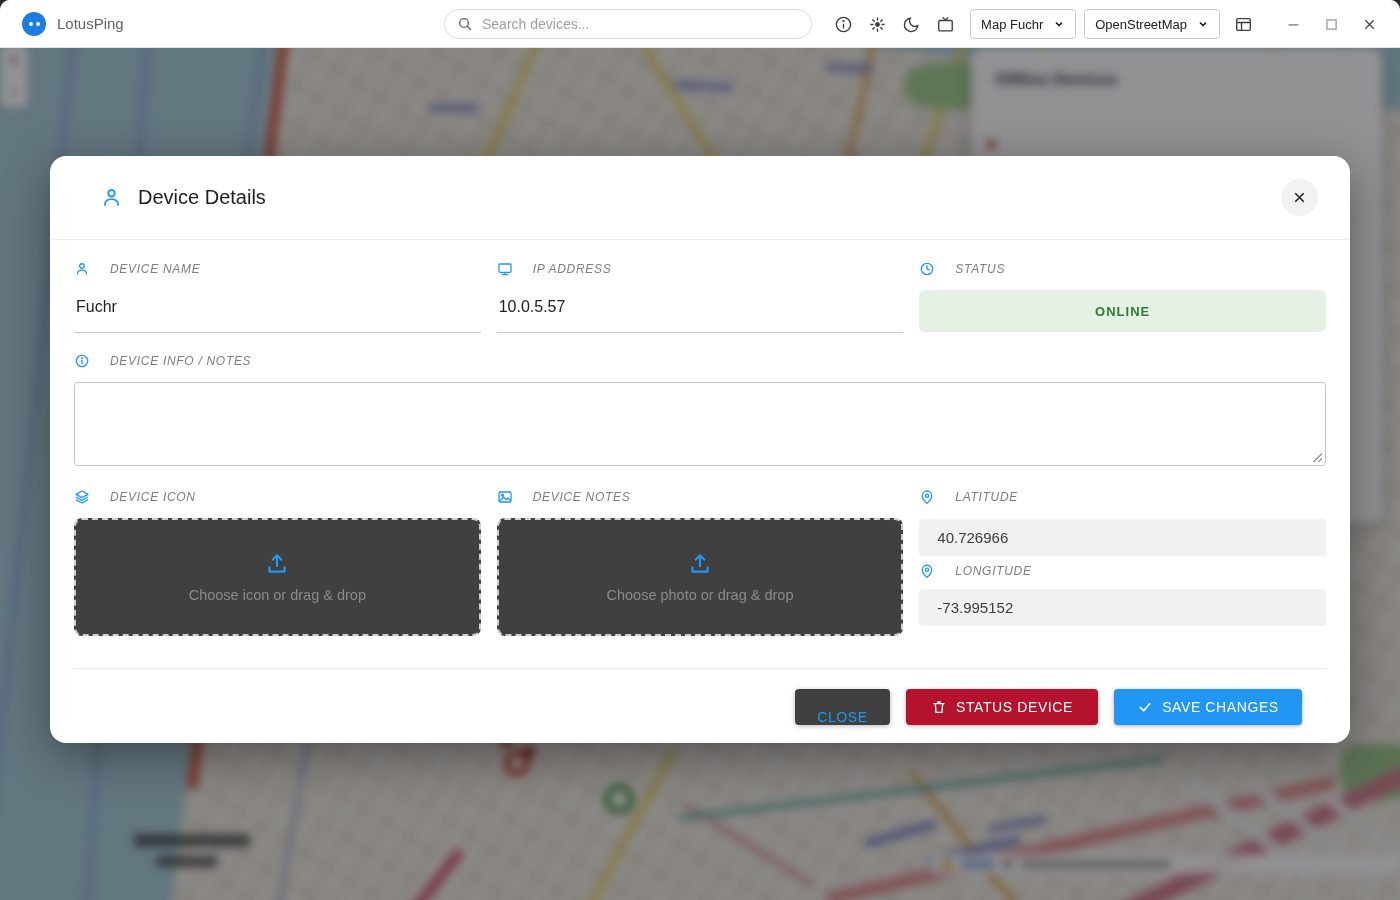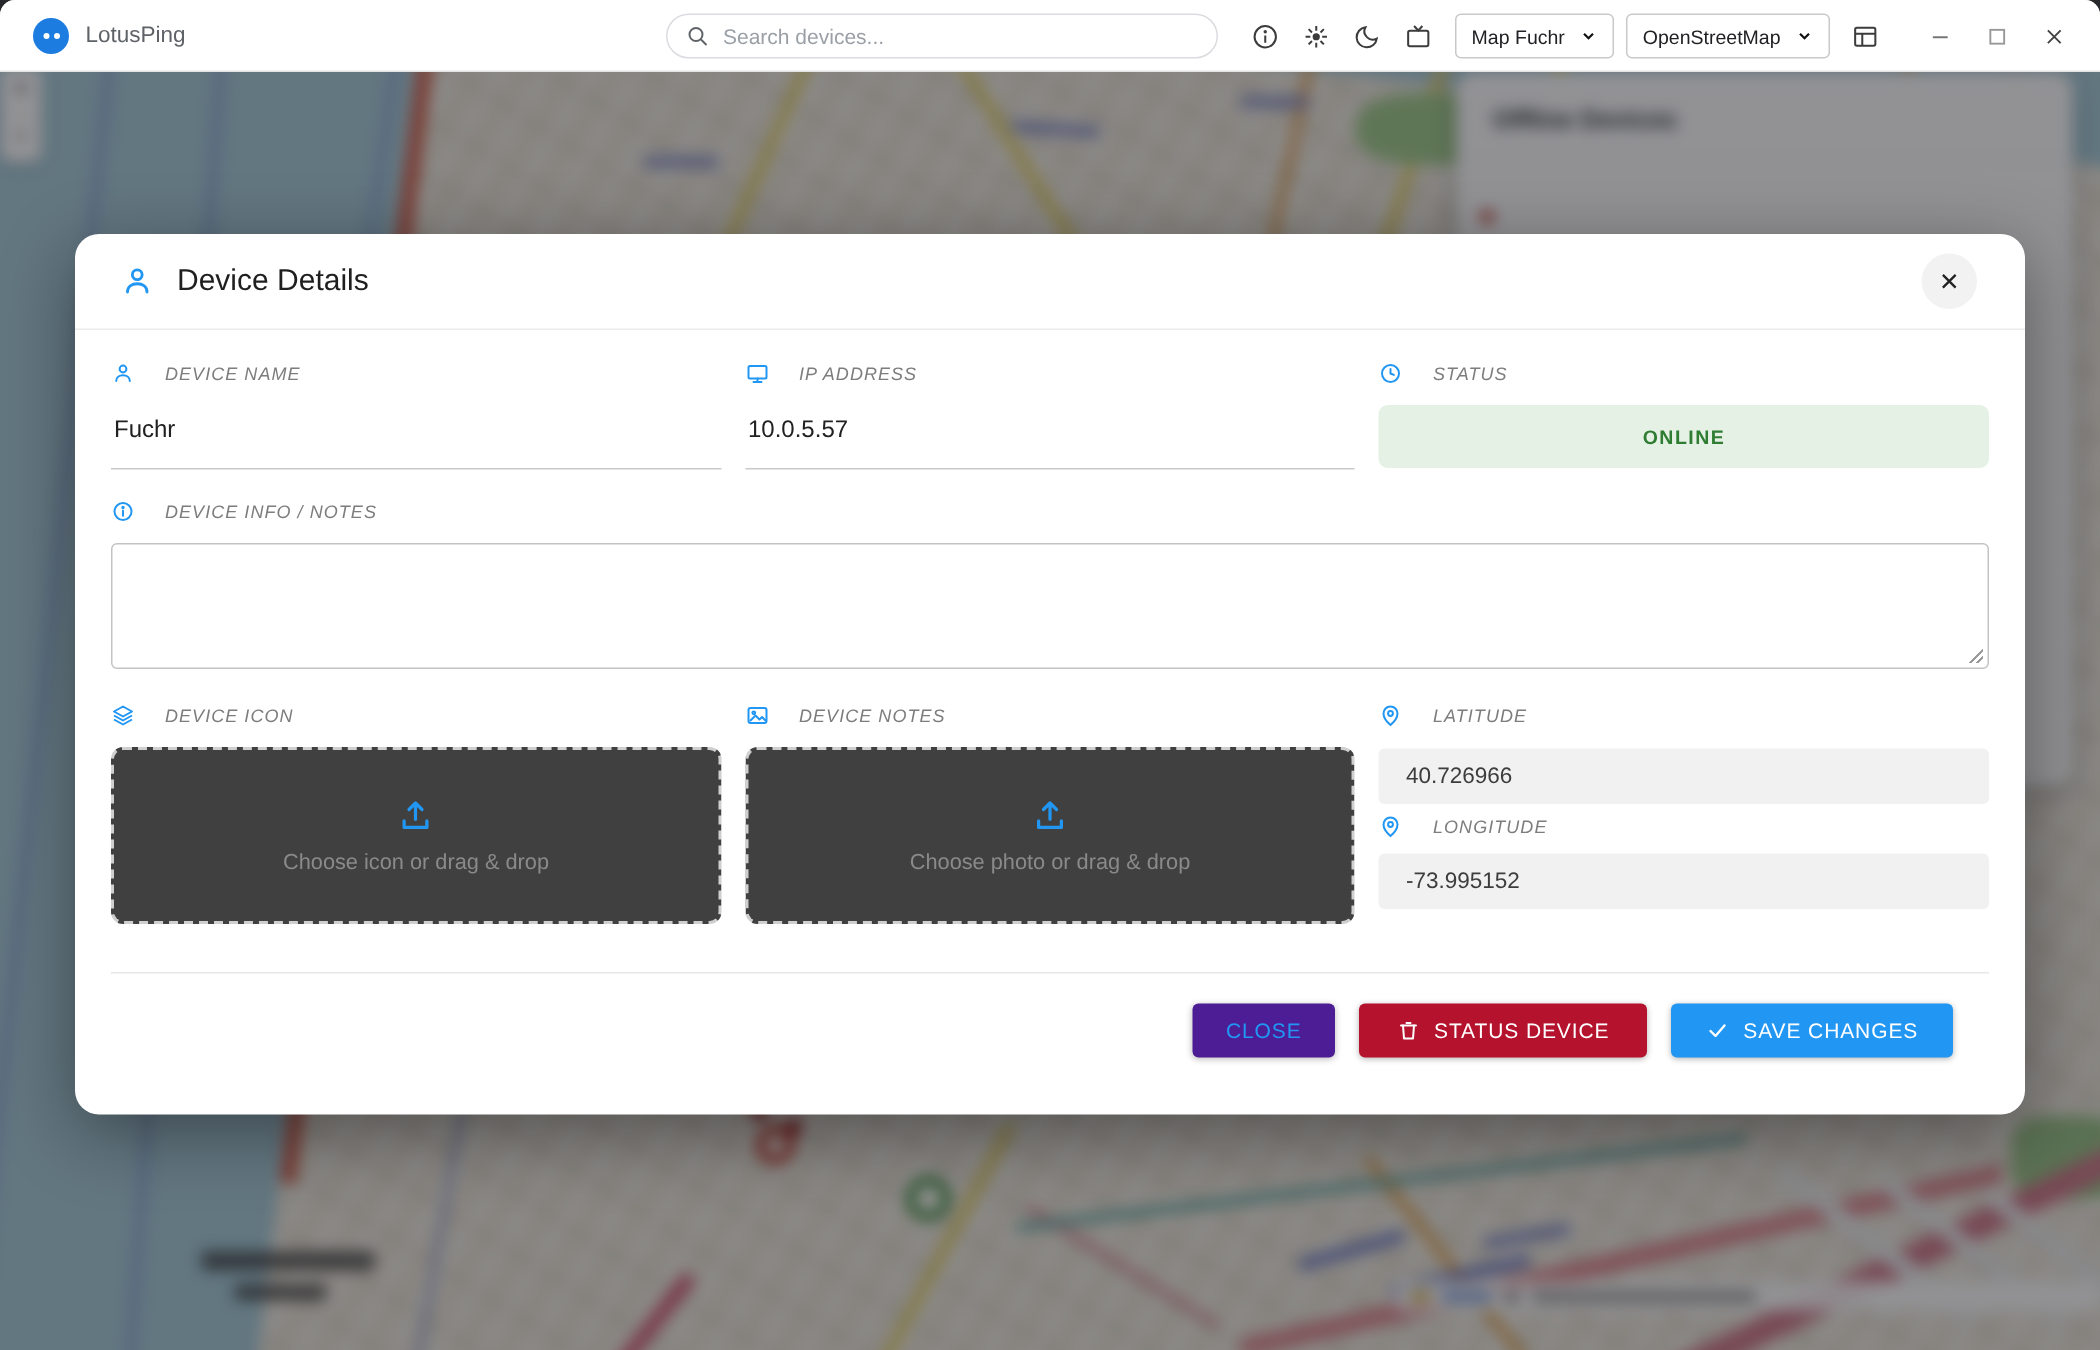--- a/index.html
+++ b/index.html
@@ -49,21 +49,21 @@
                   font-weight:bold; color:#444; }
   .zoomctl span:first-child { border-bottom:1px solid #ddd; }
   .attr-bar { position:absolute; left:945px; top:820px; width:470px; height:20px;
               background:rgba(255,255,255,.85); display:flex; align-items:center; gap:8px; padding:0 10px; }
   .attr-bar i { display:block; height:7px; border-radius:3px; }
   .ringmark { position:absolute; border-radius:50%; background:#fdfdf5; }
 
   
   .modal { position:absolute; left:50px; top:156px; width:1300px; height:587px; background:#fff;
            border-radius:16px; box-shadow:0 12px 48px rgba(0,0,0,.4); z-index:30; }
-  .m-header { height:64px; display:flex; align-items:center; padding:0 32px 0 30px; border-bottom:1px solid #ececec; }
+  .m-header { height:84px; display:flex; align-items:center; padding:0 32px 0 50px; border-bottom:1px solid #ececec; }
   .m-title { font-size:20px; font-weight:500; color:#1f1f1f; margin-left:15px; flex:1; }
   .m-close { width:37px; height:37px; border-radius:50%; background:#f2f2f2; border:none; display:flex;
              align-items:center; justify-content:center; cursor:pointer; }
   .m-body { padding:21px 24px 0; }
   .grid3 { display:grid; grid-template-columns:1fr 1fr 1fr; column-gap:16px; }
   .label-row { display:flex; align-items:center; gap:20px; height:16px; margin-bottom:13px;font-style:italic; }
   .f-label { font-size:12px; color:#7d7d7d; letter-spacing:.7px; }
   .u-input { width:100%; border:none; border-bottom:1px solid #c9c9c9; outline:none; font-size:16px;
              color:#212121; padding:8px 2px 16px; font-family:"Liberation Sans", sans-serif; background:#fff; }
   .status-badge { height:42px; background:#e5f1e5; border-radius:6px; display:flex; align-items:center;
@@ -82,21 +82,21 @@
   .dz-text { font-size:14.5px; color:#8a8a8a; }
   .coord-box { height:37px; background:#f1f1f1; border-radius:4px; display:flex; align-items:center;
                padding:0 18px; font-size:15px; color:#3d3d3d; }
   .lon-label { margin-top:7px; margin-bottom:10px; }
   .lat-label { margin-bottom:14px; }
   .m-divider { height:1px; background:#e8e8e8; margin-top:32px; }
   .m-footer { display:flex; justify-content:flex-end; gap:16px; padding:20px 24px 0; }
   .btn { height:36px; border:none; border-radius:4px; font-size:14px; letter-spacing:.6px; cursor:pointer;
          display:flex; align-items:center; justify-content:center; gap:9px;
          font-family:"Liberation Sans", sans-serif; font-weight:500; }
-  .btn-close { width:95px; background:#4c1d95; color:#2196f3; box-shadow:0 1px 5px rgba(0,0,0,.28); }
+  .btn-close { width:95px; background:#404040; color:#2196f3; box-shadow:0 1px 5px rgba(0,0,0,.28);align-items:flex-end; }
   .btn-delete { width:192px; background:#b5122d; color:#fff; box-shadow:0 1px 4px rgba(0,0,0,.3); }
   .btn-save { width:188px; background:#2196f3; color:#fff; box-shadow:0 1px 4px rgba(0,0,0,.3); }
 </style>
 </head>
 <body>
 
 <div class="window">
 
   <div class="topbar">
     <div class="logo">

